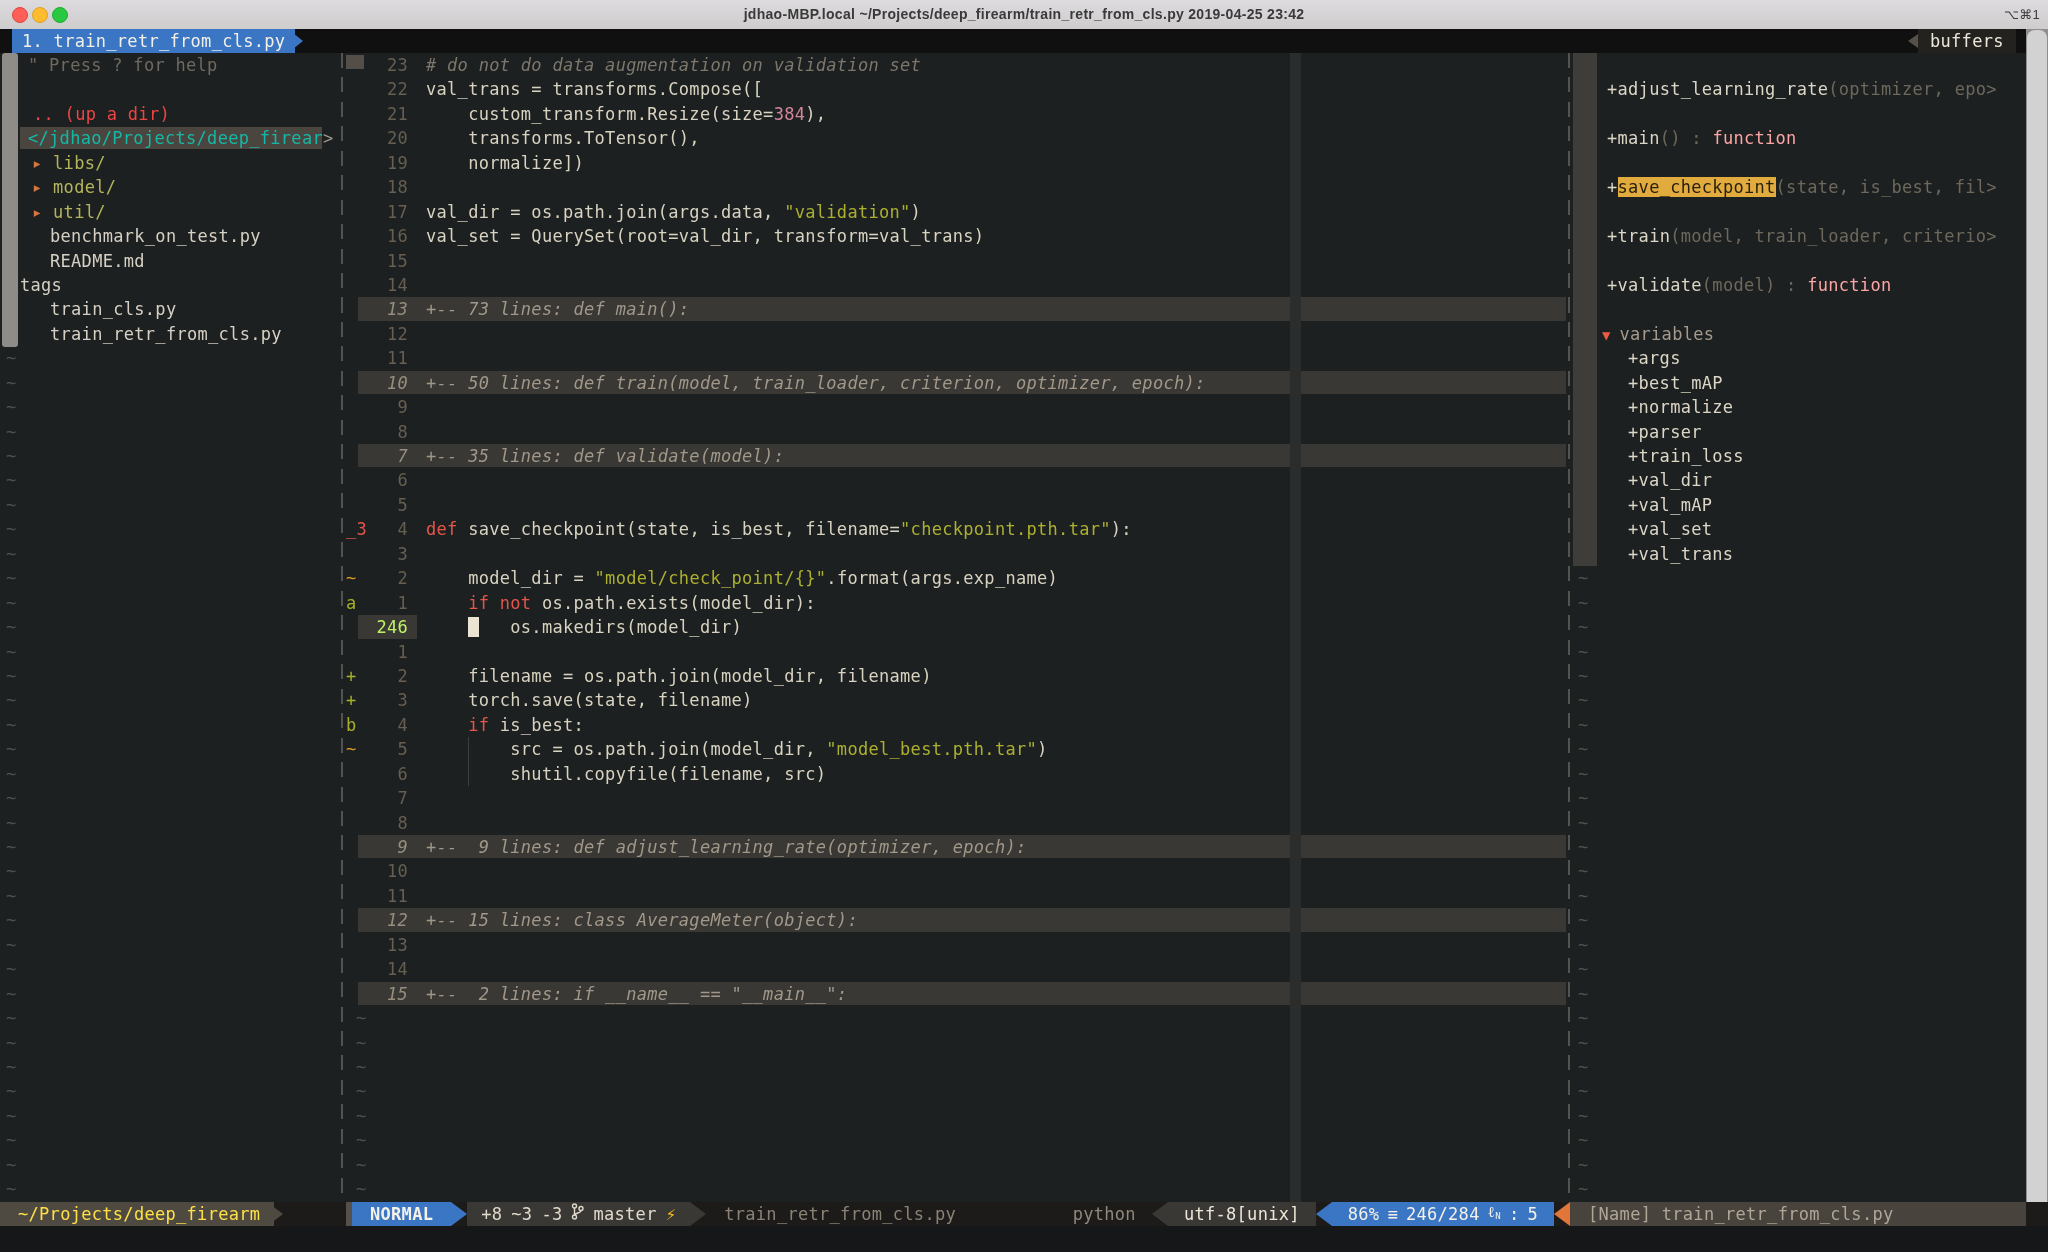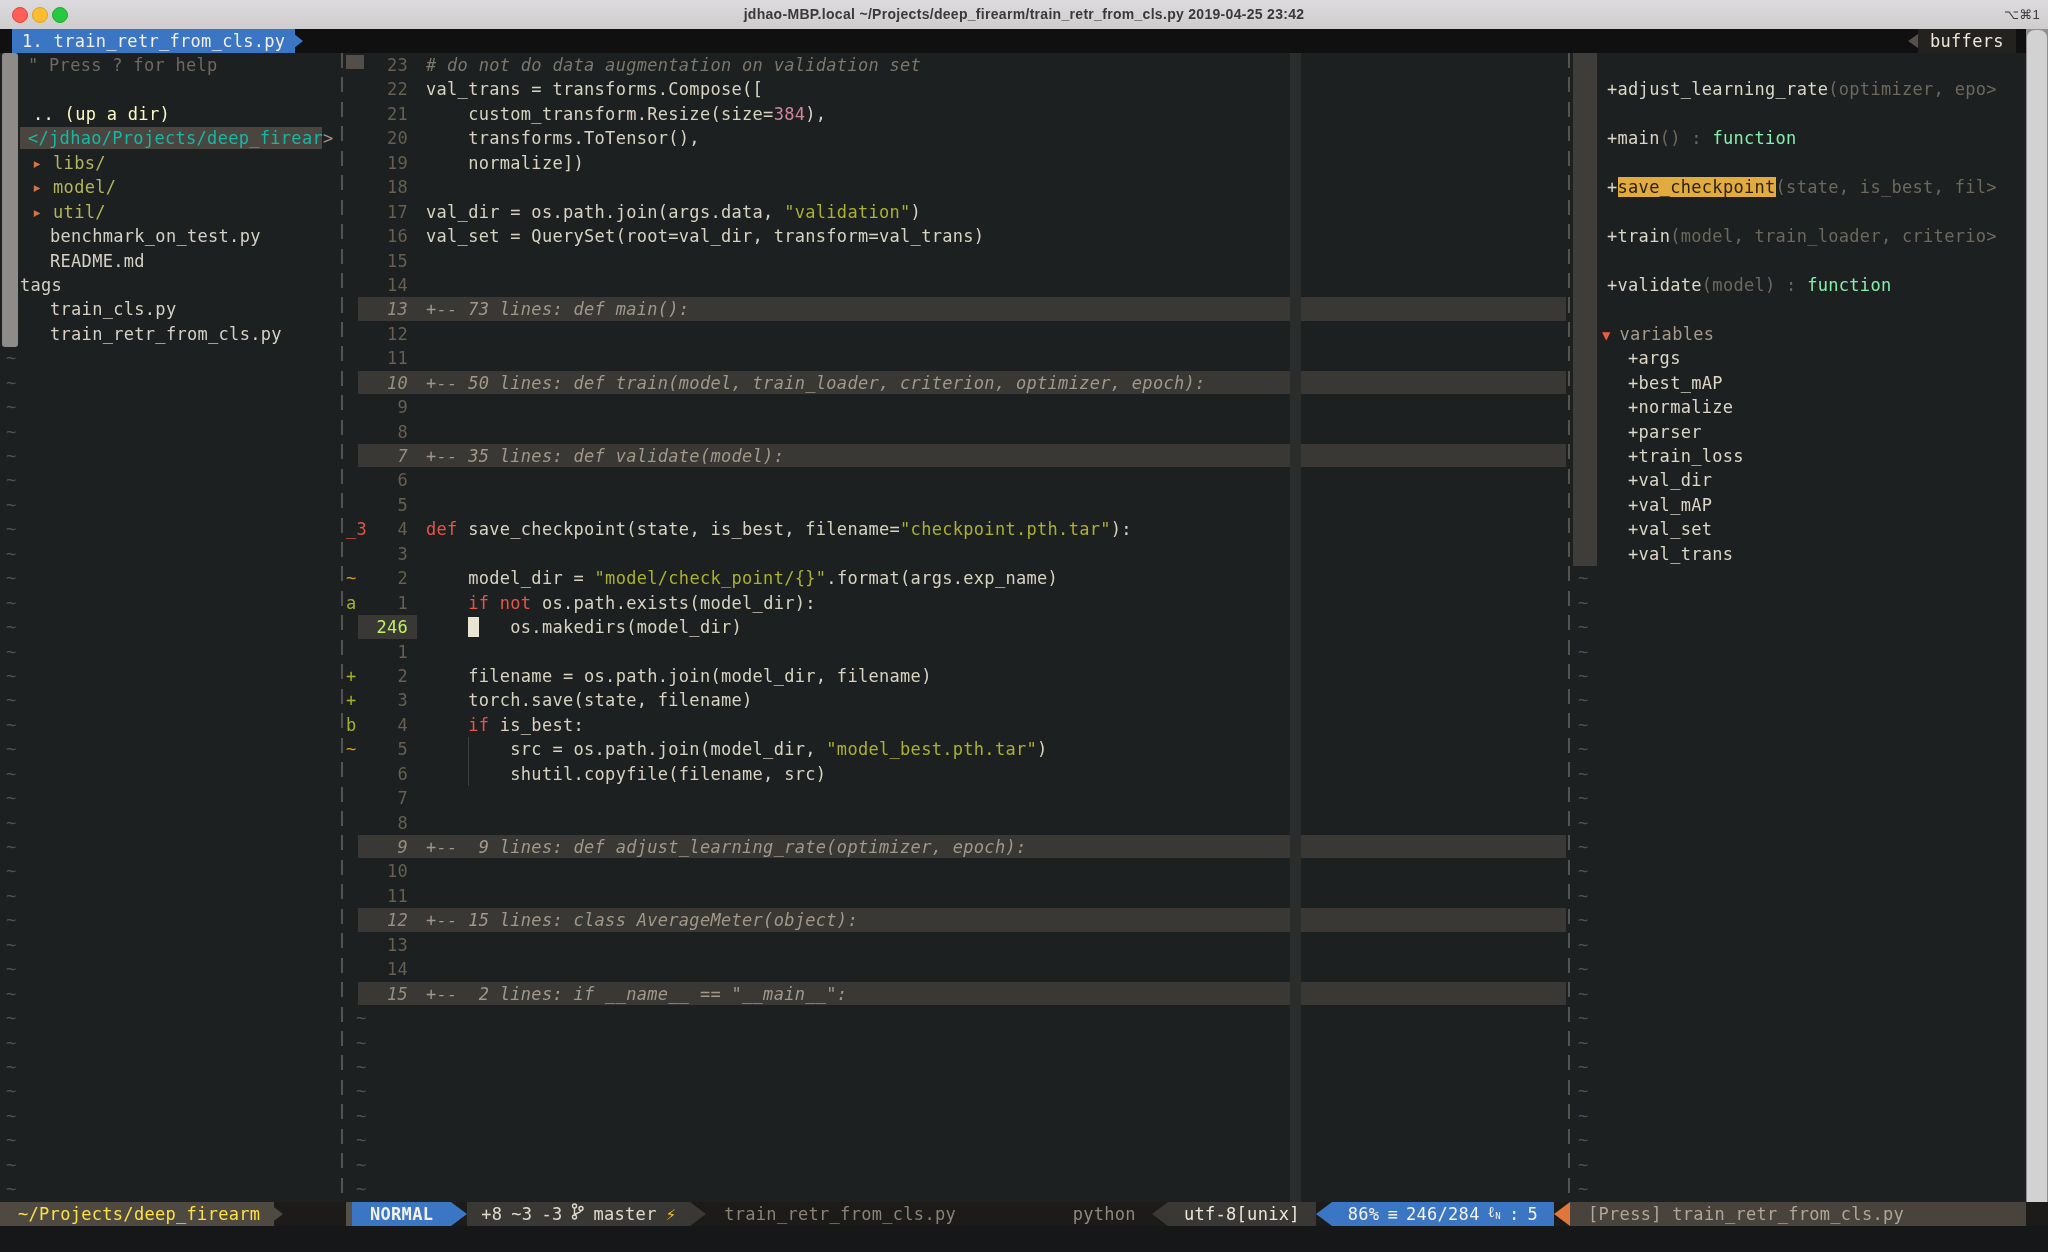--- a/index.html
+++ b/index.html
@@ -21,21 +21,21 @@
   #tab-arrow{left:0;top:0;width:0;height:0;border-top:12px solid transparent;border-bottom:12px solid transparent;border-left:15px solid var(--blue);}
   #buffers-arrow{top:5px;width:0;height:0;border-top:7px solid transparent;border-bottom:7px solid transparent;border-right:10px solid #55504a;}
   #buffers-label{top:0;height:24px;line-height:24px;background:#24221f;color:#ece7da;padding:0 12px;}
   
   .win{top:53px;height:1149px;overflow:hidden;}
   .row{position:relative;height:24.45px;line-height:24.45px;white-space:pre;}
   .tilde{color:#4d514b;}
   
   #nerdtree{left:0;width:341px;}
   .nt-comment{color:#6f6a60;}
-  .nt-updir{color:#fef9c3;}
+  .nt-updir{color:#ef4444;}
   .nt-root{color:#14b8a6;}
   .nt-root-bg{position:absolute;left:20px;top:1px;height:22px;width:302px;background:#4a463f;}
   .nt-trail{color:#9a9488;}
   .nt-dir{color:#b4b45c;}
   .nt-file{color:#d6d0c4;}
   .nt-arrow{color:#d8753e;}
   
   .vsep{top:53px;width:2px;height:1149px;background:repeating-linear-gradient(180deg,#53534f 0 15px,transparent 15px 24.45px);}
   #scroll-left{left:2px;top:53px;width:16px;height:294px;background:#8e8c88;border-radius:3px;}
   #scroll-tagbar{left:1573px;top:53px;width:24px;height:513px;background:#3f3d39;}
@@ -60,21 +60,21 @@
   .cursorline .gut-numbg{position:absolute;left:18px;width:59px;top:0;bottom:1px;background:#3a3835;}
   .cursorline .gut-num{color:#bef264;}
   .cursor-block{position:absolute;left:128px;top:2px;width:10.5px;height:20px;background:#eae4d3;}
   .indent-guide{position:absolute;left:128px;top:0;bottom:0;width:1px;background:#3f3f3a;}
   #colorcolumn{left:1290px;top:53px;width:10.5px;height:1149px;background:#2b2d2c;}
   #topsign{left:346px;top:55px;width:18px;height:14px;background:#534f48;}
   
   #tagbar{left:1568px;width:480px;}
   .tb-name{color:#dcd6c6;}
   .tb-sig{color:#6e685c;}
-  .tb-kind{color:#86efac;}
+  .tb-kind{color:#fca5a5;}
   .tb-colon{color:#6e685c;}
   .tb-hl{background:var(--tag-hl);color:#2a2010;}
   .tb-section{color:#a59a8c;}
   .tb-tri{color:#ee5b45;font-size:14px;}
   .tagrow{padding-left:39px;}
   .tagrow.vrow{padding-left:60px;}
   .tb-tilde-row{padding-left:10px;}
   
   #statusline{left:0;top:1202px;width:2048px;height:24px;background:#1c1b1a;line-height:24px;}
   #nt-status-seg{left:0;top:0;height:24px;background:#4e4a42;color:#fde047;padding:0 14px 0 18px;}
@@ -313,18 +313,18 @@
       <div id="arr-pos" class="arr-l"></div>
       <div id="seg-pos" class="seg">
         <span>86%</span>
         <span>≡</span>
         <span>246/284</span>
         <span class="lnglyph">ℓ<small>N</small></span>
         <span>:</span>
         <span>5</span>
       </div>
       <div id="arr-name" class="arr-l" style="border-right-color: rgb(224, 118, 58);"></div>
-      <div id="seg-name" class="seg">[Press] train_retr_from_cls.py</div>
+      <div id="seg-name" class="seg">[Name] train_retr_from_cls.py</div>
     </div>
   </div>
 
   <div id="cmdline" class="abs"></div>
 </div>
 
 </body></html>

